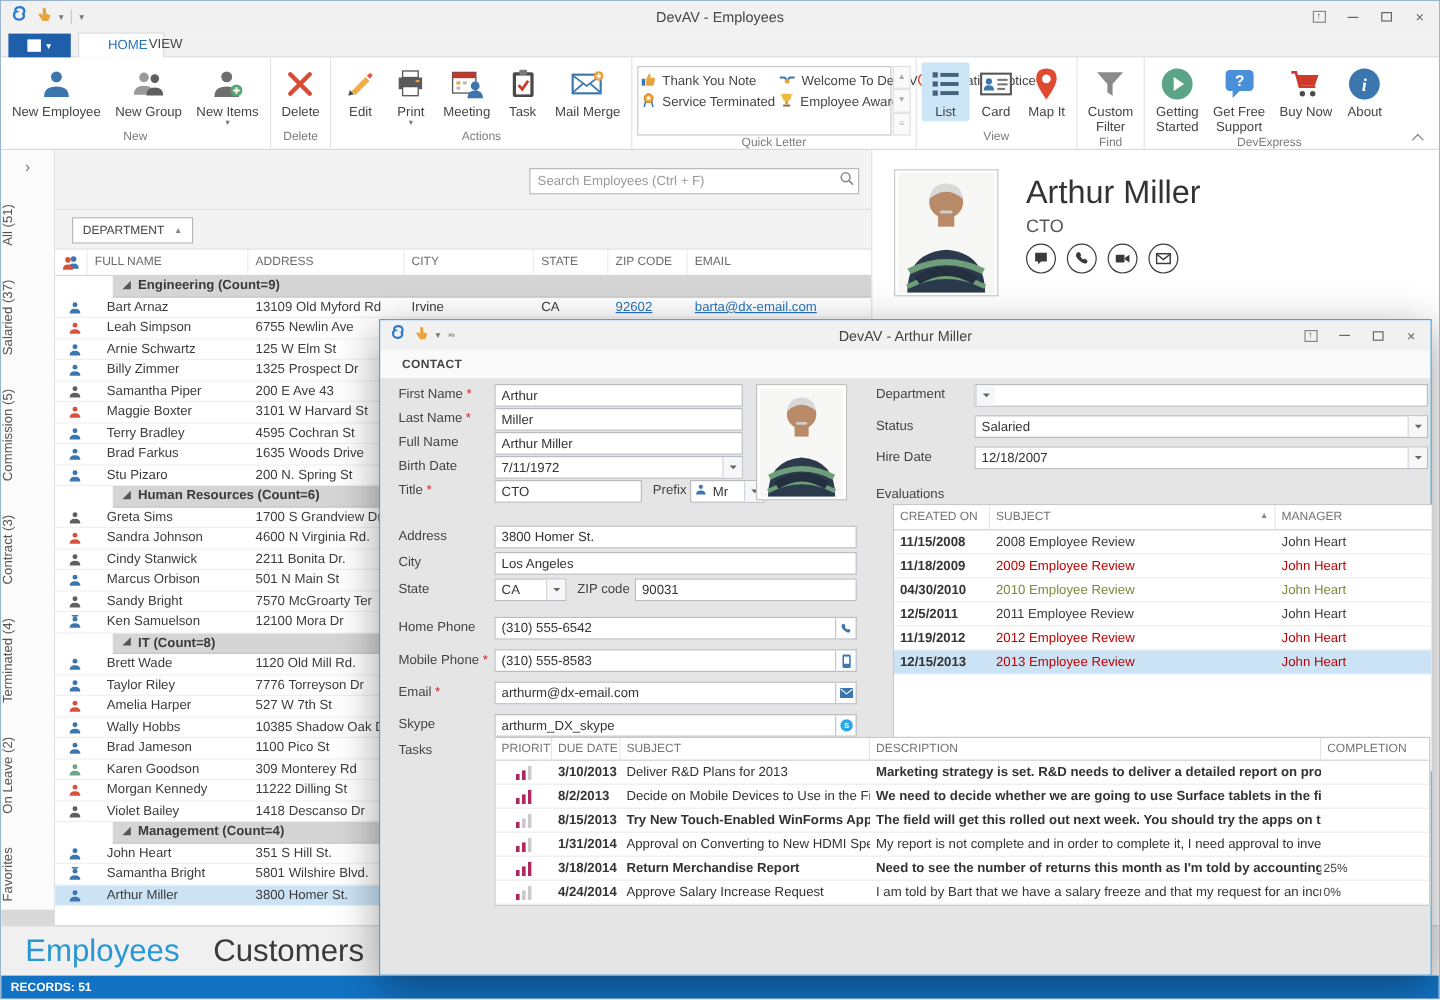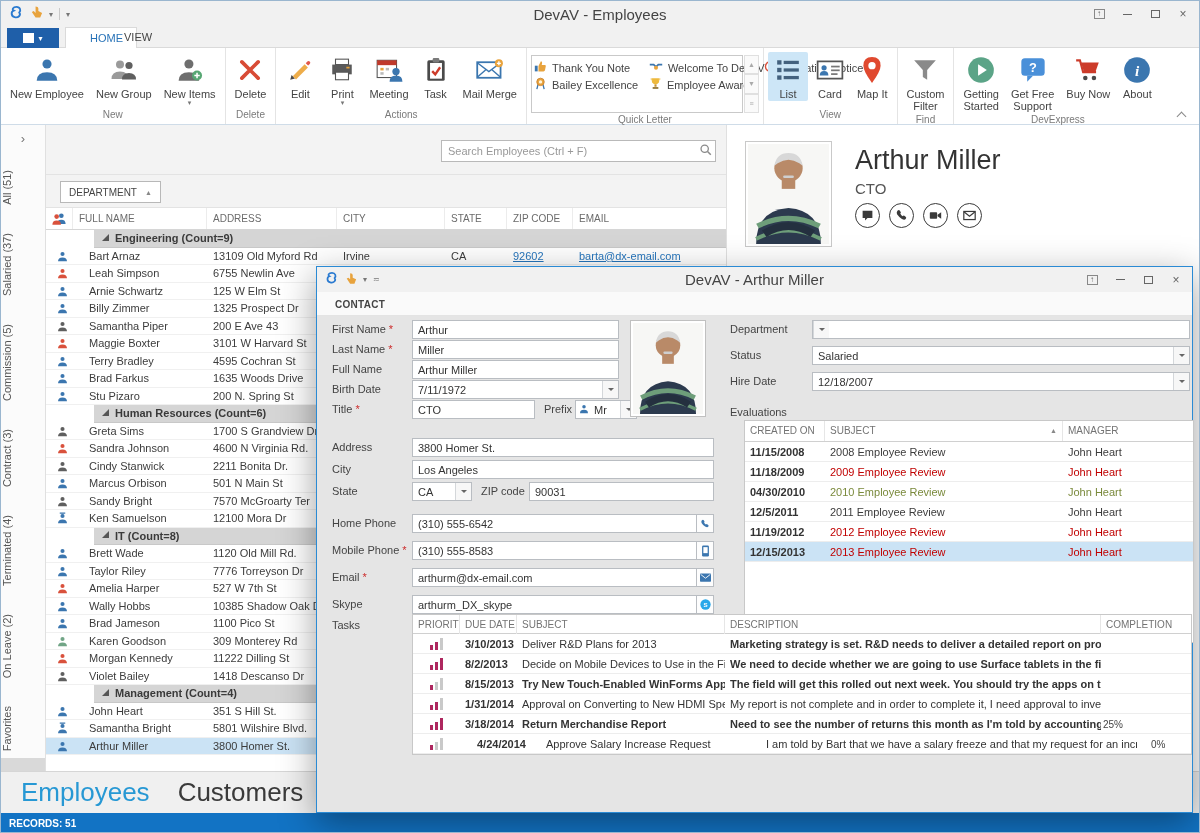--- a/index.html
+++ b/index.html
@@ -3,21 +3,21 @@
 <meta charset="utf-8">
 <style>
   * { margin:0; padding:0; box-sizing:border-box; }
   html,body { width:1200px; height:833px; overflow:hidden; }
   body { font-family:"Liberation Sans", sans-serif; background:#fff; color:#333; }
   .stage { position:relative; width:1200px; height:833px; background:#fff; border:1px solid #9ab6cf; overflow:hidden; }
 
   
   .titlebar { position:absolute; left:0; top:0; width:100%; height:26px; background:#f1f1f1; display:flex; align-items:center; }
   .tb-left { display:flex; align-items:center; gap:6px; padding-left:8px; }
-  .tb-title { position:absolute; left:0; right:0; text-align:center; font-size:15px; color:#444; pointer-events:none; }
+  .tb-title { position:absolute; left:0; right:0; text-align:center; font-size:12px; color:#444; pointer-events:none; }
   .tb-right { position:absolute; right:2px; top:0; height:26px; display:flex; align-items:center; }
   .winbtn { width:28px; height:22px; display:flex; align-items:center; justify-content:center; color:#666; font-size:12px; }
   .glyph-min { width:9px; height:1px; background:#666; display:inline-block; }
   .glyph-max { width:9px; height:8px; border:1px solid #666; display:inline-block; }
   .glyph-pin { width:11px; height:10px; border:1px solid #888; font-size:8px; line-height:8px; text-align:center; color:#666; }
   .qat-sep { width:1px; height:12px; background:#c9c9c9; }
   .qat-dd { font-size:8px; color:#777; }
 
   
   .tabsrow { position:absolute; left:0; top:26px; width:100%; height:21px; background:#f1f1f1; border-bottom:1px solid #dadada; }
@@ -294,21 +294,21 @@
                   <path d="M5.5 14V7.5l3-6q1.8.3 1.5 2.2L9.5 6h3.7q1.6 0 1.3 1.8l-1 4.8q-.3 1.4-1.8 1.4z" fill="#e8a33d"></path>
                 </svg></span>
               <span>Thank You Note</span>
             </div>
             <div class="ql-item">
               <span><svg width="13" height="13" viewBox="0 0 16 16">
                   <path d="M5 9 3.5 15M11 9l1.5 6" stroke="#3b76af" stroke-width="1.6"></path>
                   <circle cx="8" cy="6" r="4.6" fill="#e8a33d" stroke="#c77f2a"></circle>
                   <circle cx="8" cy="6" r="2.1" fill="#fff4d9"></circle>
                 </svg></span>
-              <span>Bailey Excellence</span>
+              <span>Service Terminated</span>
             </div>
             <div class="ql-item">
               <span><svg width="14" height="11" viewBox="0 0 18 13">
                   <path d="M1 4h5l3 3 3-3h5" stroke="#3b76af" stroke-width="2.2" fill="none"></path>
                   <circle cx="9" cy="8" r="2.6" fill="#e8a33d"></circle>
                 </svg></span>
               <span>Welcome To DevAV</span>
             </div>
             <div class="ql-item">
               <span><svg width="13" height="13" viewBox="0 0 16 16">
@@ -1224,21 +1224,21 @@
                   <rect x="0" y="7" width="3" height="5" fill="#ae275f"></rect>
                   <rect x="5" y="4" width="3" height="8" fill="#ae275f"></rect>
                   <rect x="10" y="0" width="3" height="12" fill="#ae275f"></rect>
                 </svg>
               </span>
               <span class="gc date-cell">3/18/2014</span>
               <span class="gc bold">Return Merchandise Report</span>
               <span class="gc bold">Need to see the number of returns this month as I'm told by accounting that our ref...</span>
               <span class="gc" style="padding:0"><span class="comp-wrap"><span class="comp-bar" style="width:25%"></span><span class="comp-label">25%</span></span></span>
             </div>
-            <div class="grow" style="grid-template-columns: 47px 57px 208px 376px 90px; gap: 12px;">
+            <div class="grow" style="grid-template-columns: 47px 57px 208px 376px 90px;">
               <span class="gc pri-cell">
                 <svg width="13" height="12" viewBox="0 0 13 12">
                   <rect x="0" y="7" width="3" height="5" fill="#ae275f"></rect>
                   <rect x="5" y="4" width="3" height="8" fill="#c9c9c9"></rect>
                   <rect x="10" y="0" width="3" height="12" fill="#c9c9c9"></rect>
                 </svg>
               </span>
               <span class="gc date-cell">4/24/2014</span>
               <span class="gc">Approve Salary Increase Request</span>
               <span class="gc">I am told by Bart that we have a salary freeze and that my request for an increase in s...</span>

